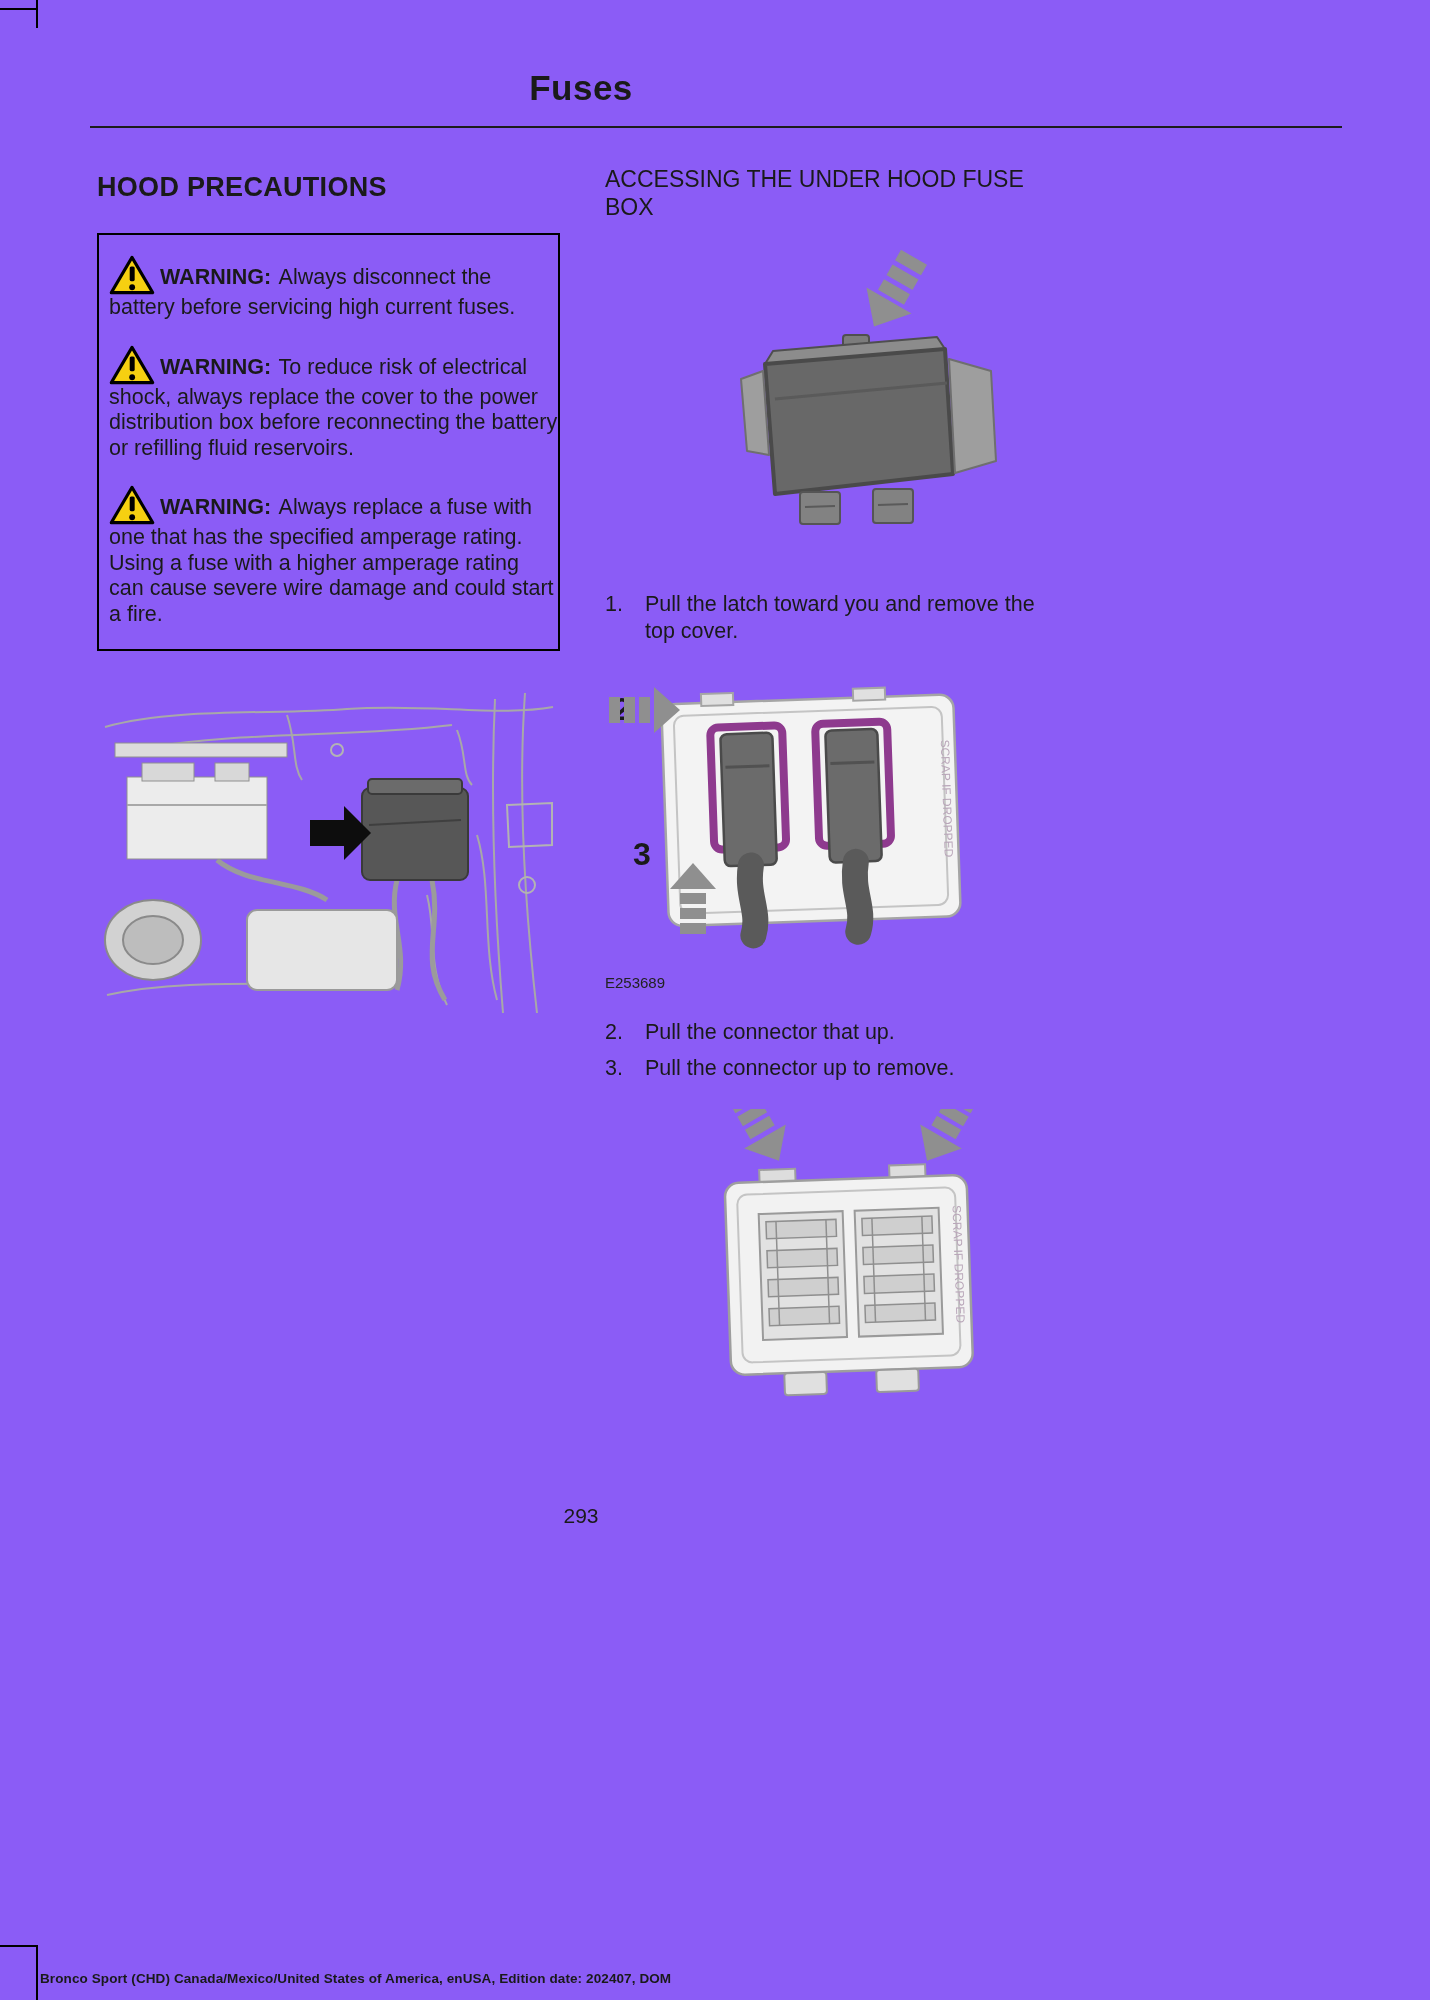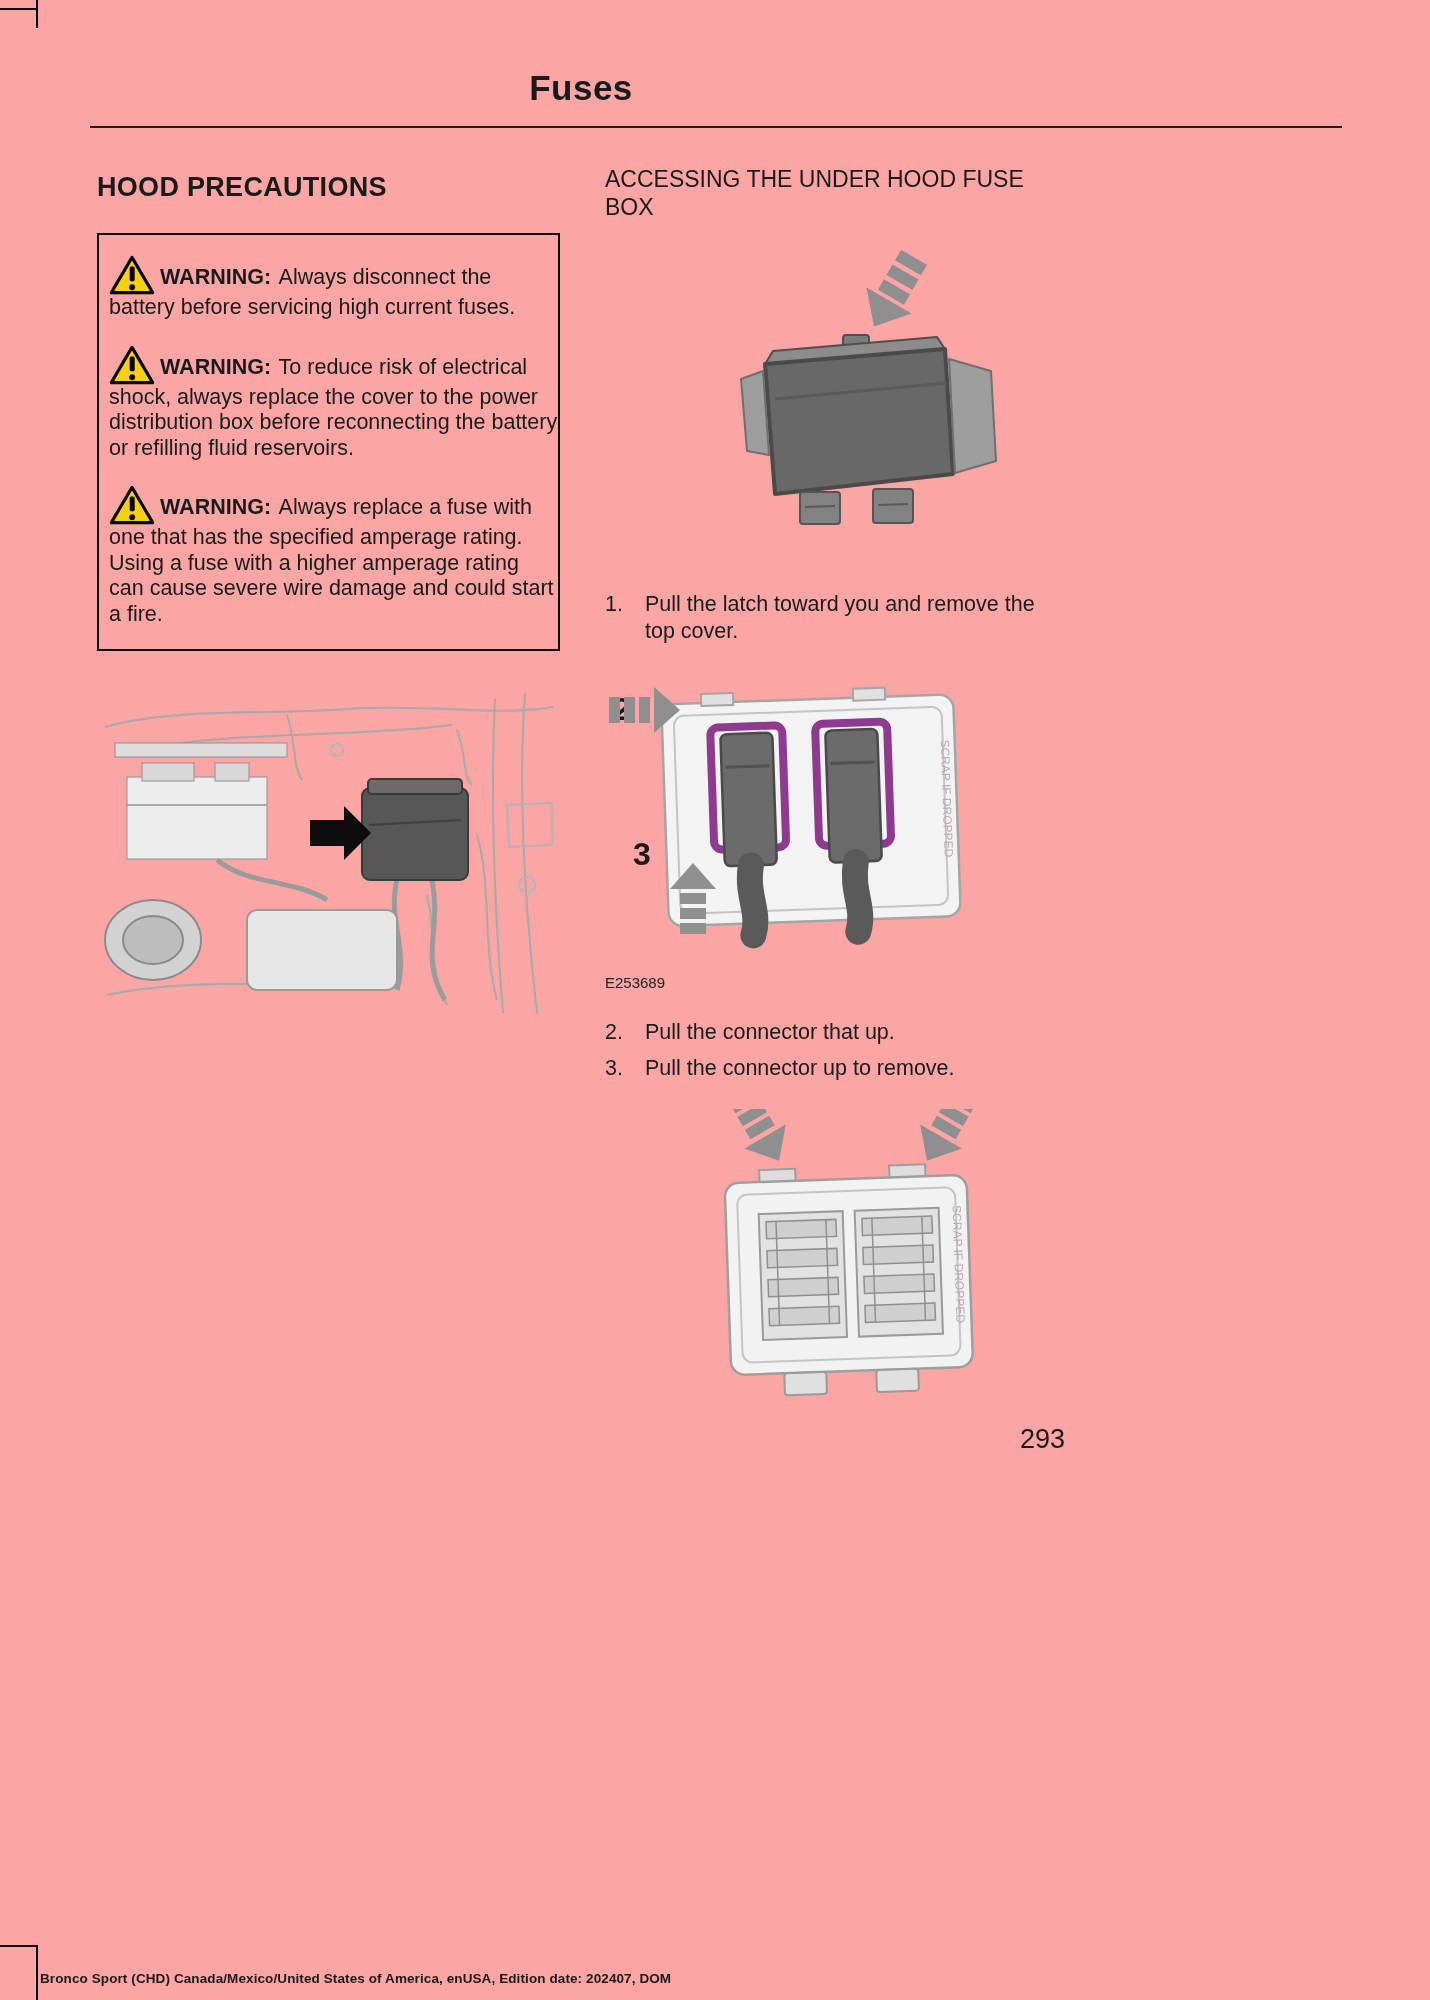--- a/index.html
+++ b/index.html
@@ -1,20 +1,20 @@
 <!DOCTYPE html>
 <html><head>
 <meta charset="utf-8">
 <style>
   html,body{margin:0;padding:0;background:#ffffff;}
   .page{
     position:relative;
     width:1430px;
     height:2000px;
-    background:#fca5a5;
+    background:#8b5cf6;
     font-family:"Liberation Sans","DejaVu Sans",sans-serif;
     color:#1a1a1a;
     overflow:hidden;
   }
   
   .corner-top-left{
     position:absolute;left:0;top:0;width:36px;height:28px;
     border-right:2px solid #000;border-bottom:0;
   }
   .corner-top-left::after{
@@ -62,22 +62,22 @@
   .step .txt{flex:1;max-width:420px;}
   .step-1{margin-top:48px;}
   .step-2{margin-top:28px;}
   .step-3{margin-top:9px;}
 
   .fig-latch{margin-top:26px;}
   .fig-caption{font-size:15px;margin-top:20px;color:#222;}
   .fig-open{margin:28px 0 0 88px;}
 
   .page-number{
-    position:absolute;left:97px;top:1424px;width:968px;
-    text-align:right;font-size:27px;
+    position:absolute;left:97px;top:1504px;width:968px;
+    text-align:center;font-size:21px;
   }
   .footer-text{
     position:absolute;left:40px;top:1971px;
     font-size:13.5px;font-weight:bold;letter-spacing:0.1px;
   }
 </style>
 </head>
 <body>
 
 <div class="page">

